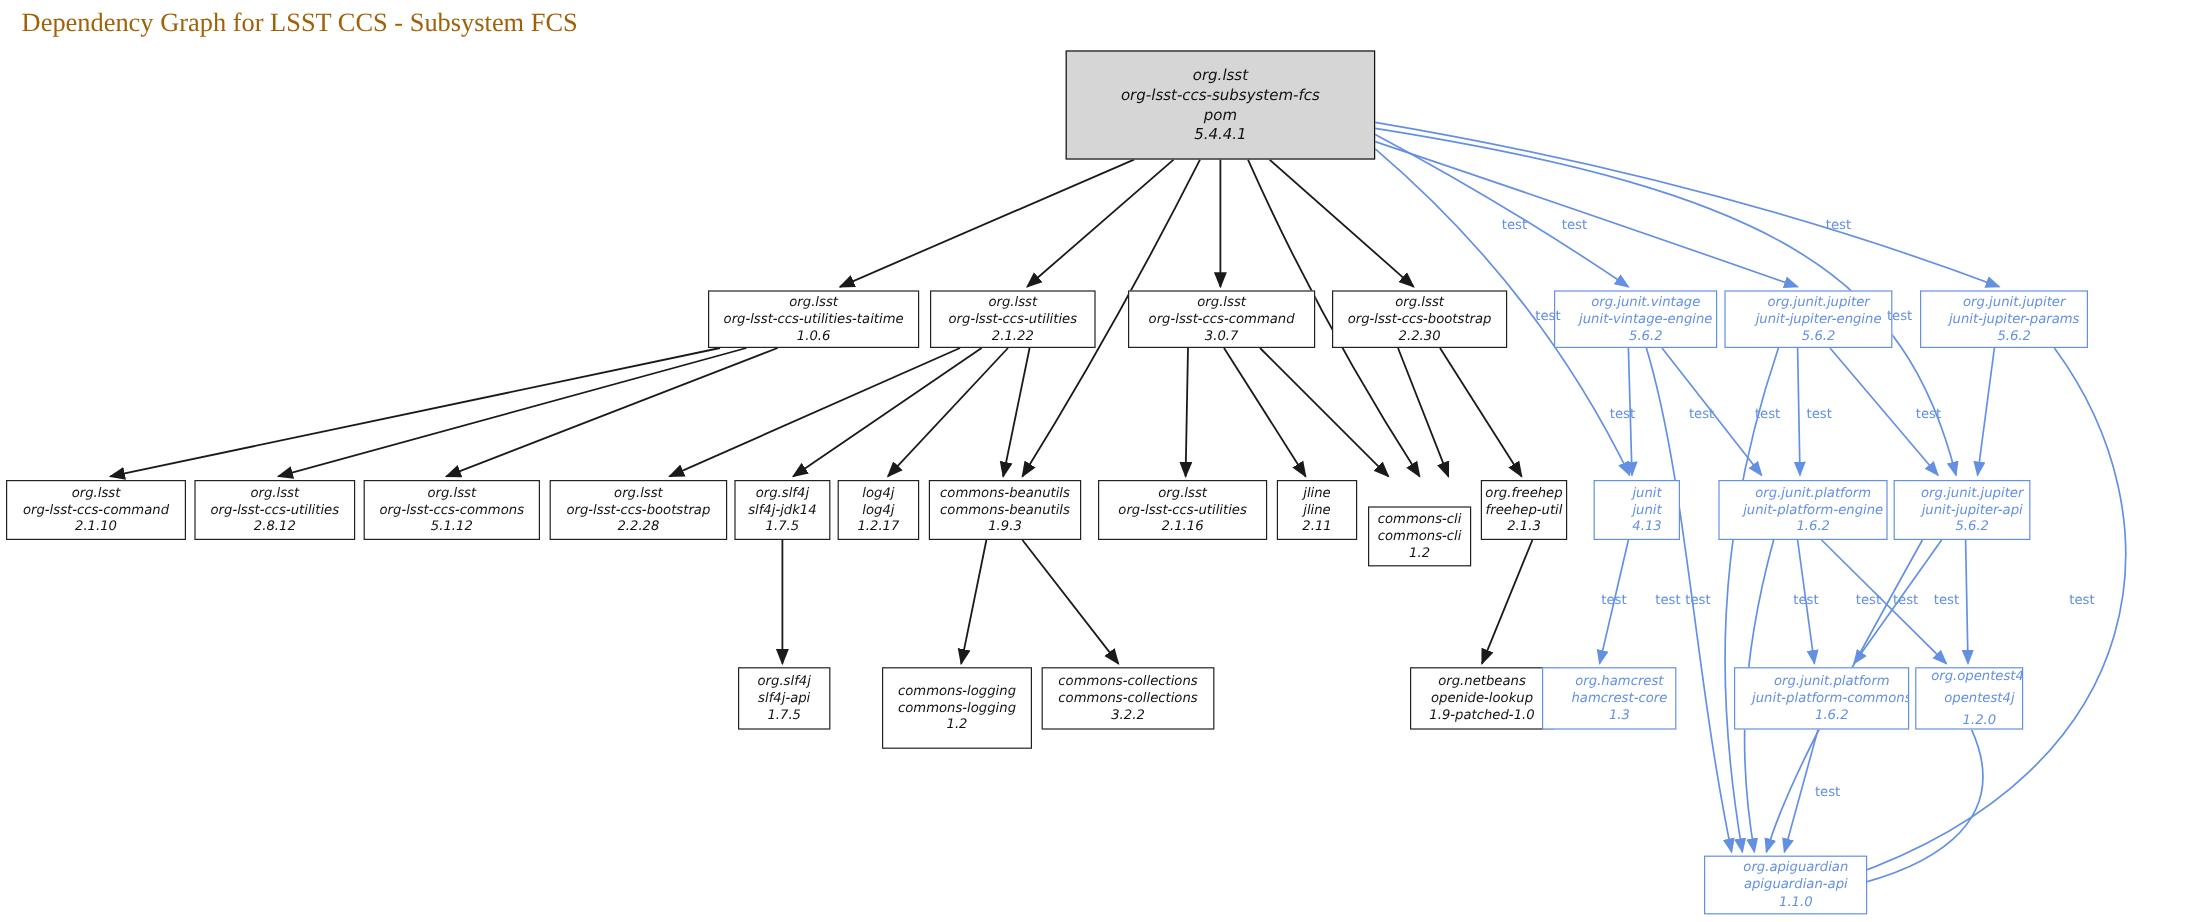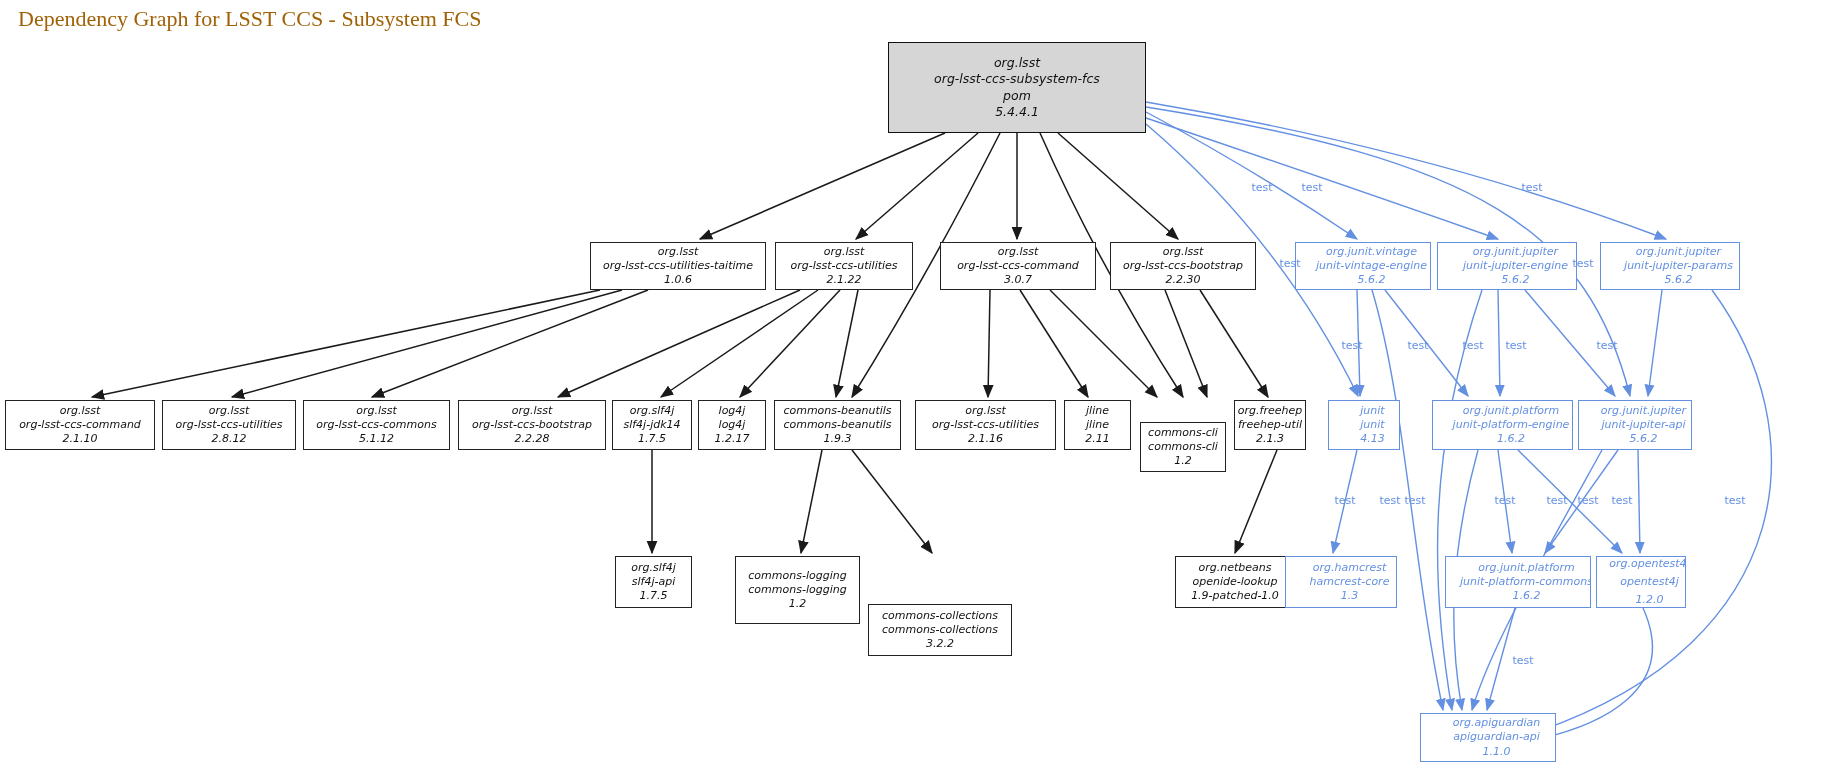--- a/index.html
+++ b/index.html
@@ -206,21 +206,21 @@
       <div class="node" style="left: 615px; top: 556px; width: 77px; height: 52px;">
         <span>org.slf4j</span>
         <span>slf4j-api</span>
         <span>1.7.5</span>
       </div>
       <div class="node" style="left: 735px; top: 556px; width: 125px; height: 68px;">
         <span>commons-logging</span>
         <span>commons-logging</span>
         <span>1.2</span>
       </div>
-      <div class="node" style="left: 868px; top: 556px; width: 144px; height: 52px; margin-top: 48px;">
+      <div class="node" style="left: 868px; top: 556px; width: 144px; height: 52px;">
         <span>commons-collections</span>
         <span>commons-collections</span>
         <span>3.2.2</span>
       </div>
       <div class="node" style="left: 1175px; top: 556px; width: 120px; height: 52px;">
         <span>org.netbeans</span>
         <span>openide-lookup</span>
         <span>1.9-patched-1.0</span>
       </div>
       <div class="node test" style="left: 1241px; top: 556px; width: 112px; height: 52px; margin-left: 44px;">

